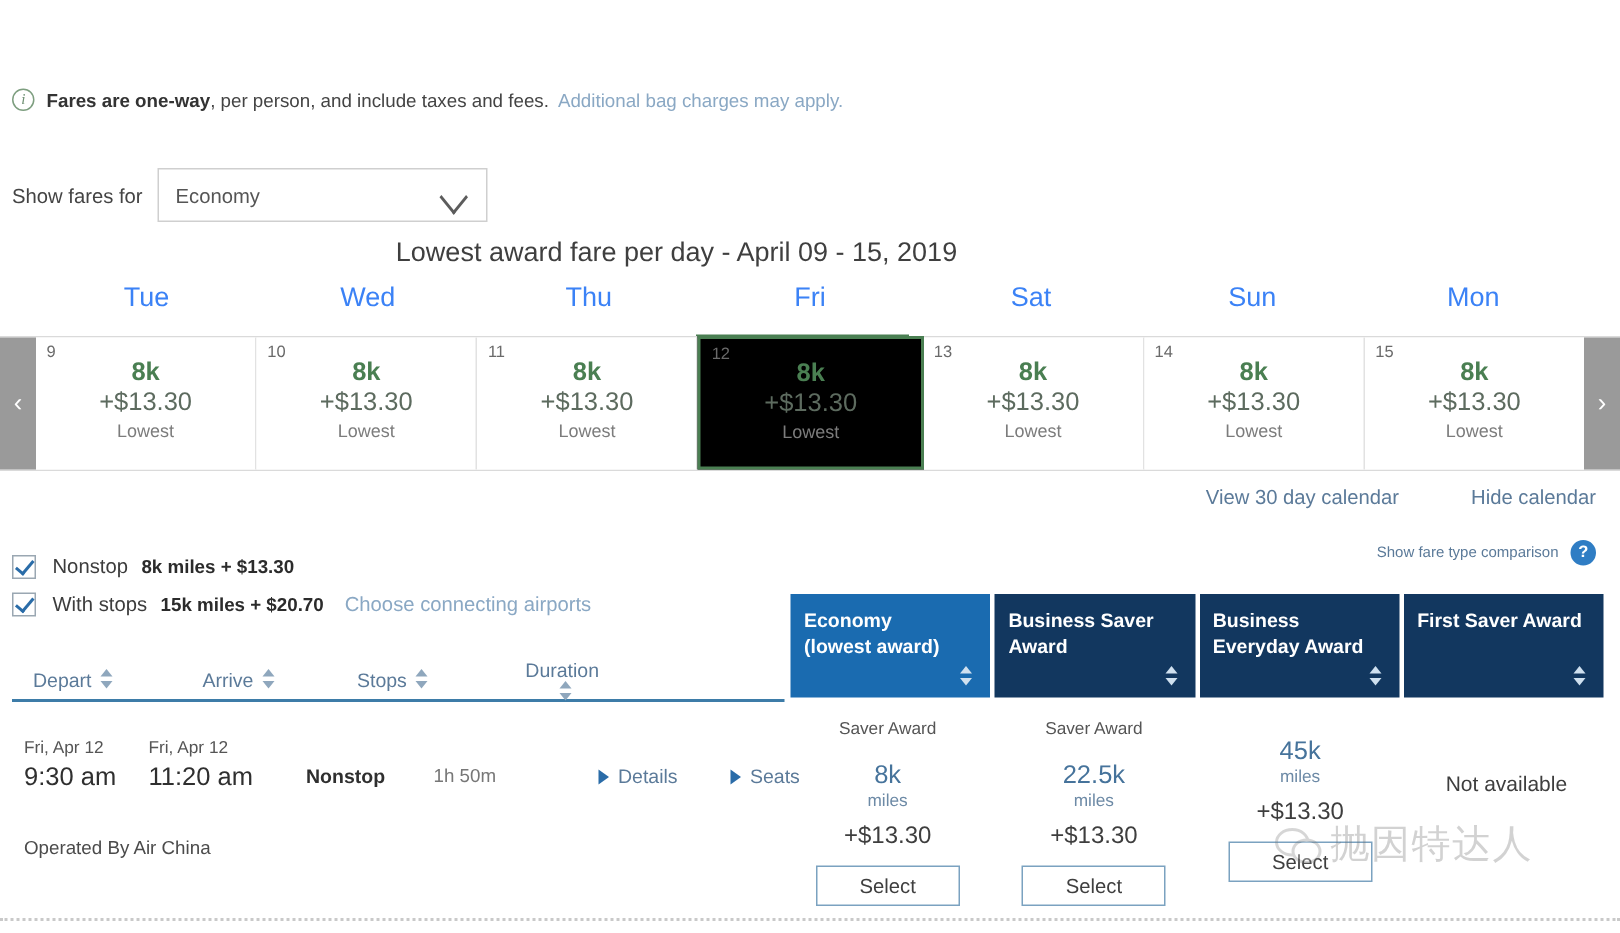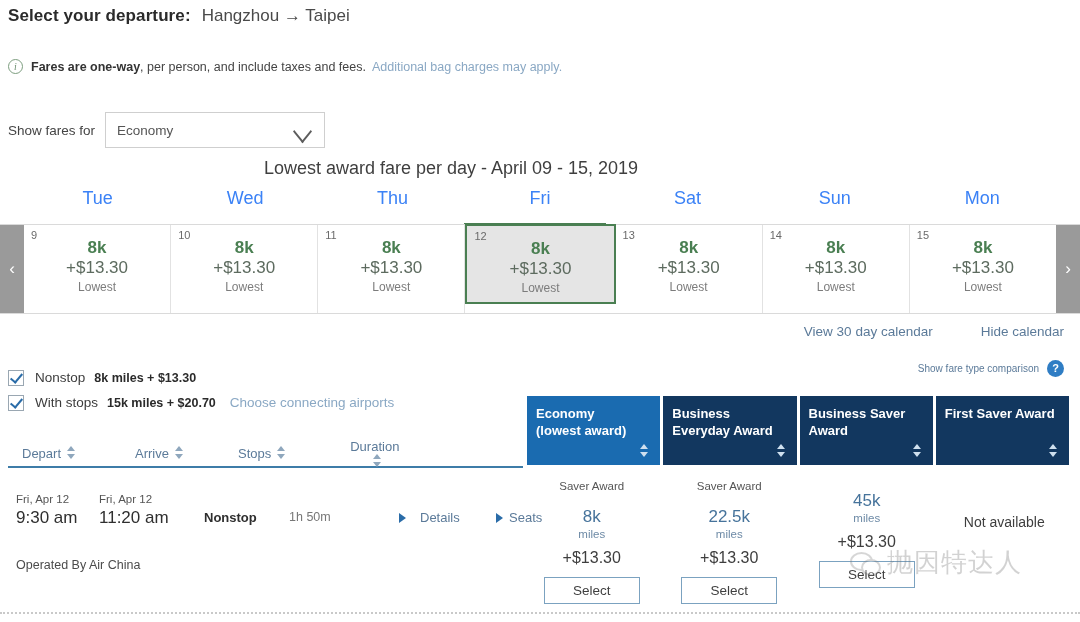--- a/index.html
+++ b/index.html
@@ -46,21 +46,21 @@
 
   .cal-strip { position: absolute; top: 224px; left: 0; width: 1080px; height: 90px; display: flex;
     border-top: 1px solid #dadada; border-bottom: 1px solid #dadada; }
   .cal-arrow { width: 24px; background: #9a9a9a; color: #ffffff; display: flex;
     align-items: center; justify-content: center; font-size: 17px; }
   .cal-cells { flex: 1; display: flex; }
   .cal-cell { flex: 1; position: relative; background: #fff; border-right: 1px solid #e2e2e2;
     display: flex; flex-direction: column; align-items: center; justify-content: flex-start;
     padding-top: 13px; }
   .cal-cell:last-child { border-right: none; }
-  .cal-cell.sel { border: 2px solid #4a7f52; background: #e5e5e5; margin-top: -1px; height: 80px; }
+  .cal-cell.sel { border: 2px solid #4a7f52; background: #000000; margin-top: -1px; height: 89px; }
   .cal-day { position: absolute; left: 7px; top: 4px; font-size: 11px; color: #6a6a6a; }
   .cal-miles { font-size: 17px; font-weight: bold; color: #4a7f52; line-height: 19px; }
   .cal-cash { font-size: 17px; color: #5d6b5f; line-height: 22px; }
   .cal-lowest { font-size: 12px; color: #7c7c7c; line-height: 16px; }
   .fri-mark { position: absolute; top: 223px; left: 464px; width: 142px; height: 2px; background: #4a7f52; }
 
   
   .cal-links { position: absolute; top: 324px; right: 16px; display: flex; gap: 48px; }
   .cal-link { font-size: 13.5px; color: #5b7a99; }
   .compare-row { position: absolute; top: 360px; right: 16px; display: flex; align-items: center; }
@@ -134,24 +134,20 @@
     font-family: "DejaVu Sans", sans-serif; }
 
   .bottom-rule { position: absolute; left: 0; bottom: 8px; width: 1080px; height: 0;
     border-top: 2px dotted #c9c9c9; }
 </style>
 </head>
 <body>
 
 <div class="page">
 
-  <div class="hdr">
-    <span class="hdr-title">Select your departure:</span>
-    <span class="hdr-route">Hangzhou → Taipei</span>
-  </div>
 
   <div class="info-row">
     <span class="info-icon">i</span>
     <span class="info-strong">Fares are one-way</span>
     <span class="info-norm">, per person, and include taxes and fees.</span>
     <span class="info-link">Additional bag charges may apply.</span>
   </div>
 
   <div class="fares-row">
     <span class="fares-label">Show fares for</span>
@@ -248,30 +244,30 @@
   <div class="fare-heads">
     <div class="fare-head active">
       <div class="fare-head-lbl">Economy</div>
       <div class="fare-head-lbl">(lowest award)</div>
       <span class="sorter">
           <i class="up"></i>
           <i class="dn"></i>
         </span>
     </div>
     <div class="fare-head">
+      <div class="fare-head-lbl">Business Saver</div>
+      <div class="fare-head-lbl">Award</div>
+      <span class="sorter">
+          <i class="up"></i>
+          <i class="dn"></i>
+        </span>
+    </div>
+    <div class="fare-head">
       <div class="fare-head-lbl">Business</div>
       <div class="fare-head-lbl">Everyday Award</div>
-      <span class="sorter">
-          <i class="up"></i>
-          <i class="dn"></i>
-        </span>
-    </div>
-    <div class="fare-head">
-      <div class="fare-head-lbl">Business Saver</div>
-      <div class="fare-head-lbl">Award</div>
       <span class="sorter">
           <i class="up"></i>
           <i class="dn"></i>
         </span>
     </div>
     <div class="fare-head">
       <div class="fare-head-lbl">First Saver Award</div>
       <div class="fare-head-lbl"></div>
       <span class="sorter">
           <i class="up"></i>
@@ -317,21 +313,21 @@
         <div class="cellblk" style="width:83px;">
           <span class="date-sm">Fri, Apr 12</span>
           <span class="time-lg">9:30 am</span>
         </div>
         <div class="cellblk" style="width:105px;">
           <span class="date-sm">Fri, Apr 12</span>
           <span class="time-lg">11:20 am</span>
         </div>
         <span class="stops-txt" style="width:85px;padding-bottom:3px;">Nonstop</span>
         <span class="dur-txt" style="width:110px;padding-bottom:4px;">1h 50m</span>
-        <span class="mini-link" style="width:97px;padding-bottom:3px;gap:8px;">
+        <span class="mini-link" style="width:88px;padding-bottom:3px;">
           <span class="lnk-arrow"></span>
           <span>Details</span>
         </span>
         <span class="mini-link" style="padding-bottom:3px;">
           <span class="lnk-arrow"></span>
           <span>Seats</span>
         </span>
       </div>
     </div>
     <div class="op-by">Operated By Air China</div>

